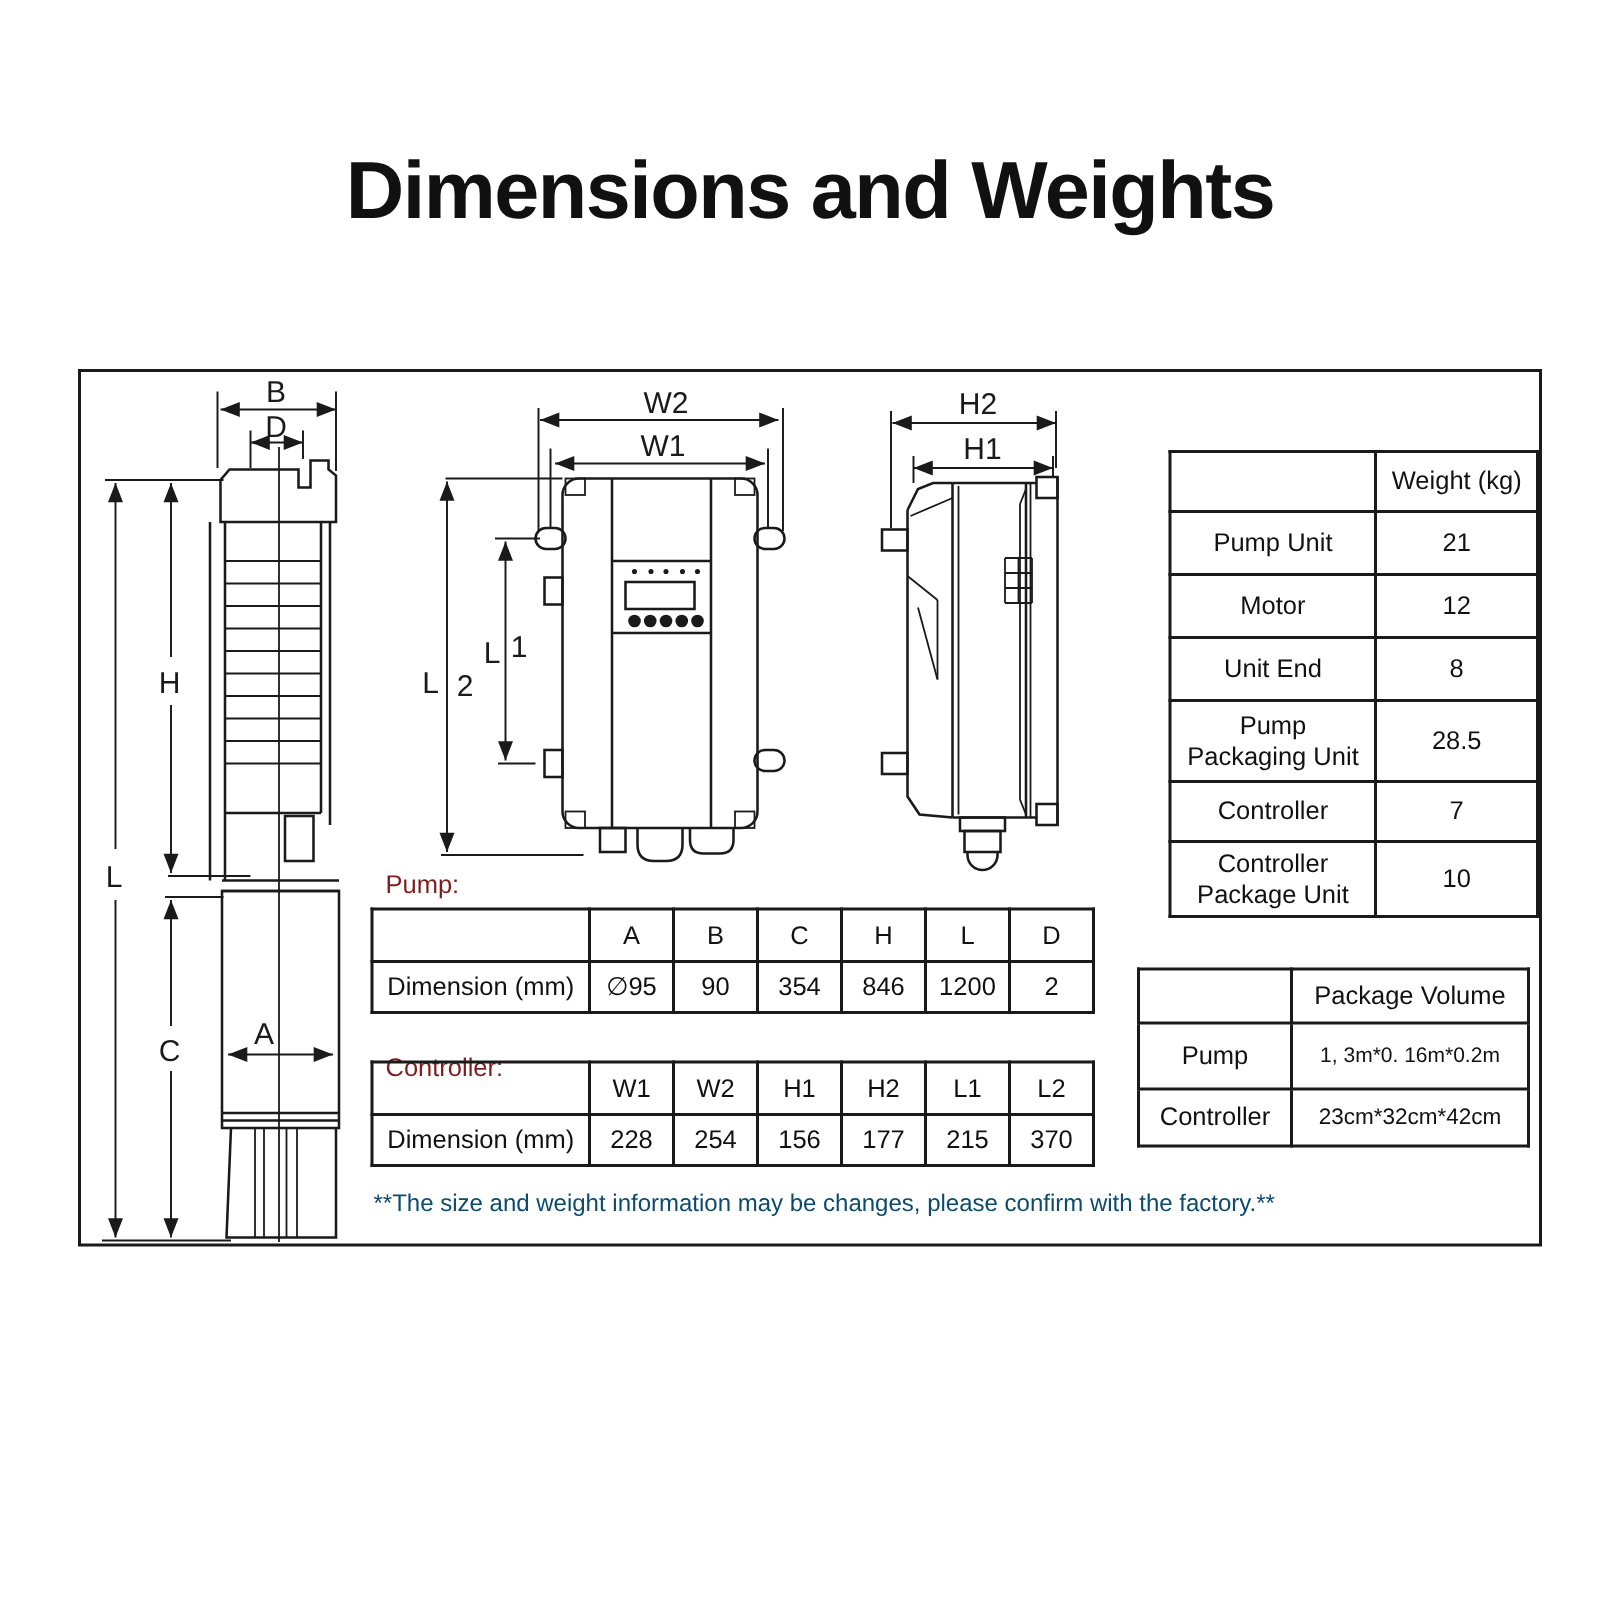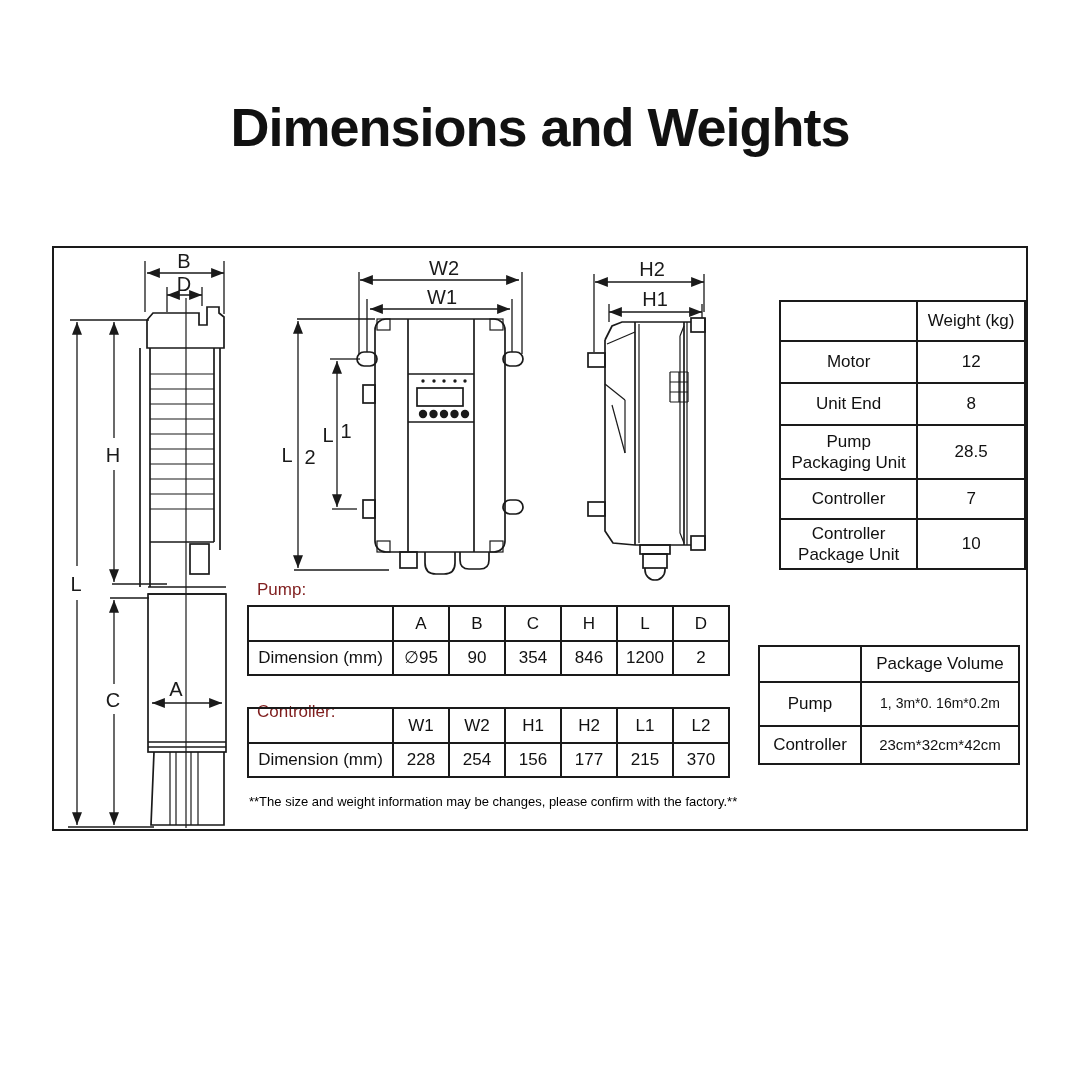--- a/index.html
+++ b/index.html
@@ -17,21 +17,21 @@
   .dim{stroke:#1a1a1a;fill:none;stroke-width:1.3;}
   .fillb{fill:#1a1a1a;stroke:none;}
   text.lab{font-size:20px;fill:#1a1a1a;stroke:none;font-weight:400;}
 
   
   table.grid{border-collapse:collapse;position:absolute;table-layout:fixed;
              font-size:17px;color:#111;}
   table.grid td{border:2px solid #1a1a1a;text-align:center;vertical-align:middle;
                 padding:0 3px;white-space:pre-line;line-height:1.25;}
   .seclabel{position:absolute;font-size:17px;color:#7f1d1d;}
-  .footnote{position:absolute;font-size:13px;color:#000000;white-space:nowrap;}
+  .footnote{position:absolute;font-size:16px;color:#0c4a6e;white-space:nowrap;}
   td.small{font-size:14px;white-space:pre;}
 </style>
 </head>
 <body>
 
 <div class="page">
 
   <div class="title">Dimensions and Weights</div>
 
   <div class="fig">
@@ -211,20 +211,24 @@
       <colgroup>
           <col style="width:145px">
           <col style="width:115px">
         </colgroup>
       <tbody>
           <tr style="height:40px">
         <td></td>
         <td>Weight (kg)</td>
       </tr>
       <tr style="height:42px">
+        <td>Pump Unit</td>
+        <td>21</td>
+      </tr>
+      <tr style="height:42px">
         <td>Motor</td>
         <td>12</td>
       </tr>
       <tr style="height:42px">
         <td>Unit End</td>
         <td>8</td>
       </tr>
       <tr style="height:54px">
         <td>Pump
 Packaging Unit</td>

